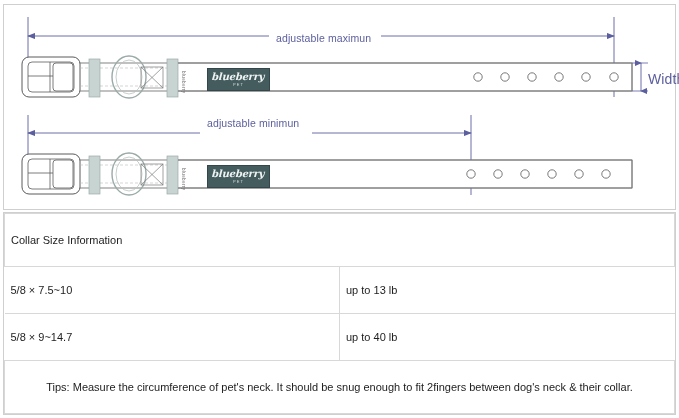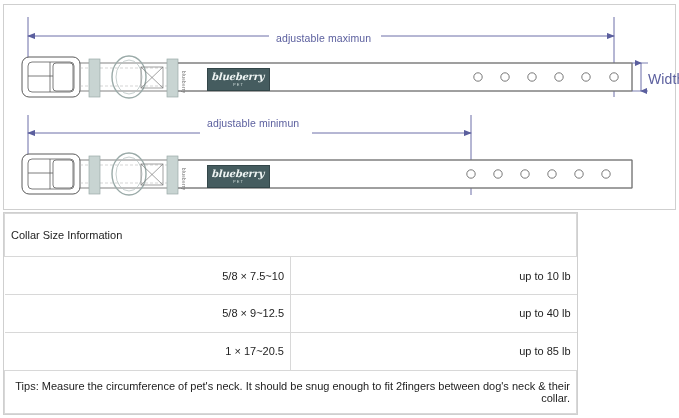--- a/index.html
+++ b/index.html
@@ -92,21 +92,21 @@
     white-space: nowrap;
   }
   .keeper-text.t1 { left: 182px; top: 66px; }
   .keeper-text.t2 { left: 182px; top: 163px; }
 
   
   .table-panel {
     position: absolute;
     left: 3px;
     top: 212px;
-    width: 575px;
+    width: 673px;
     height: 203px;
     border: 1px solid #cfcfcf;
     box-sizing: border-box;
     background: #fff;
   }
   table.size-table {
     width: 100%;
     height: 100%;
     border-collapse: collapse;
     table-layout: fixed;
@@ -130,31 +130,31 @@
   }
   td.head-cell {
     text-align: center;
     height: 34px;
     font-size: 11.5px;
     letter-spacing: 0.2px;
   }
   td.head-cell.left-head { border-left: none; }
   td.head-cell.right-head { border-right: none; }
   td.body-cell {
-    text-align: right;
+    text-align: left;
     height: 26px;
     font-size: 11px;
   }
   td.body-cell.c0 { border-left: none; }
   td.body-cell.c1 { border-right: none; }
   td.tips-cell {
     border-left: none;
     border-right: none;
     border-bottom: none;
-    text-align: right;
+    text-align: center;
     font-size: 10.5px;
     height: 30px;
     padding-left: 10px;
     color: #1d1d1d;
   }
 </style>
 </head>
 <body>
 
 <div id="page">
@@ -286,29 +286,25 @@
   </div>
 
   <div class="table-panel">
     <table class="size-table">
       <tbody>
         <tr>
           <td class="title-cell" colspan="2">Collar Size Information</td>
         </tr>
         <tr>
           <td class="body-cell c0">5/8 × 7.5~10</td>
-          <td class="body-cell c1">up to 10 lb</td>
+          <td class="body-cell c1">up to 13 lb</td>
         </tr>
         <tr>
-          <td class="body-cell c0">5/8 × 9~12.5</td>
+          <td class="body-cell c0">5/8 × 9~14.7</td>
           <td class="body-cell c1">up to 40 lb</td>
-        </tr>
-        <tr>
-          <td class="body-cell c0">1 × 17~20.5</td>
-          <td class="body-cell c1">up to 85 lb</td>
         </tr>
         <tr>
           <td class="tips-cell" colspan="2">Tips: Measure the circumference of pet's neck. It should be snug enough to fit 2fingers between dog's neck &amp; their collar.</td>
         </tr>
       </tbody>
     </table>
   </div>
 
 </div>
 

